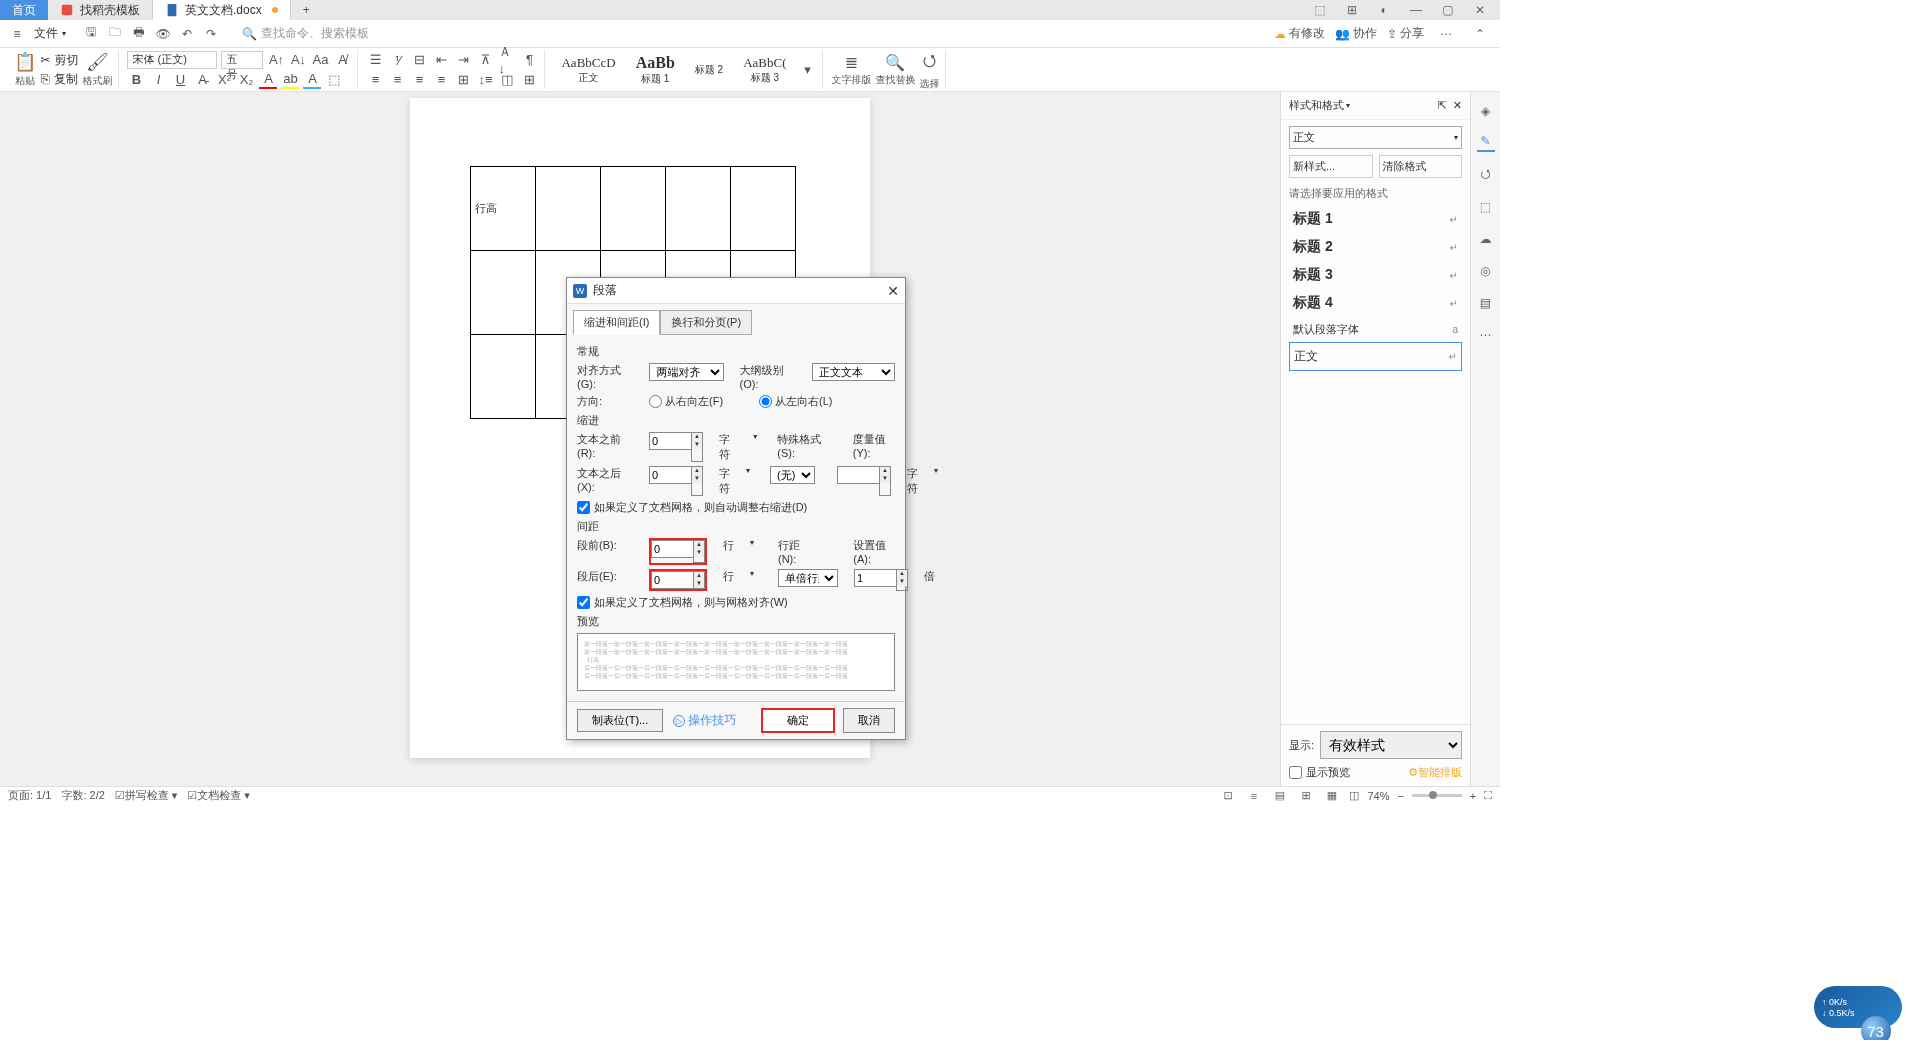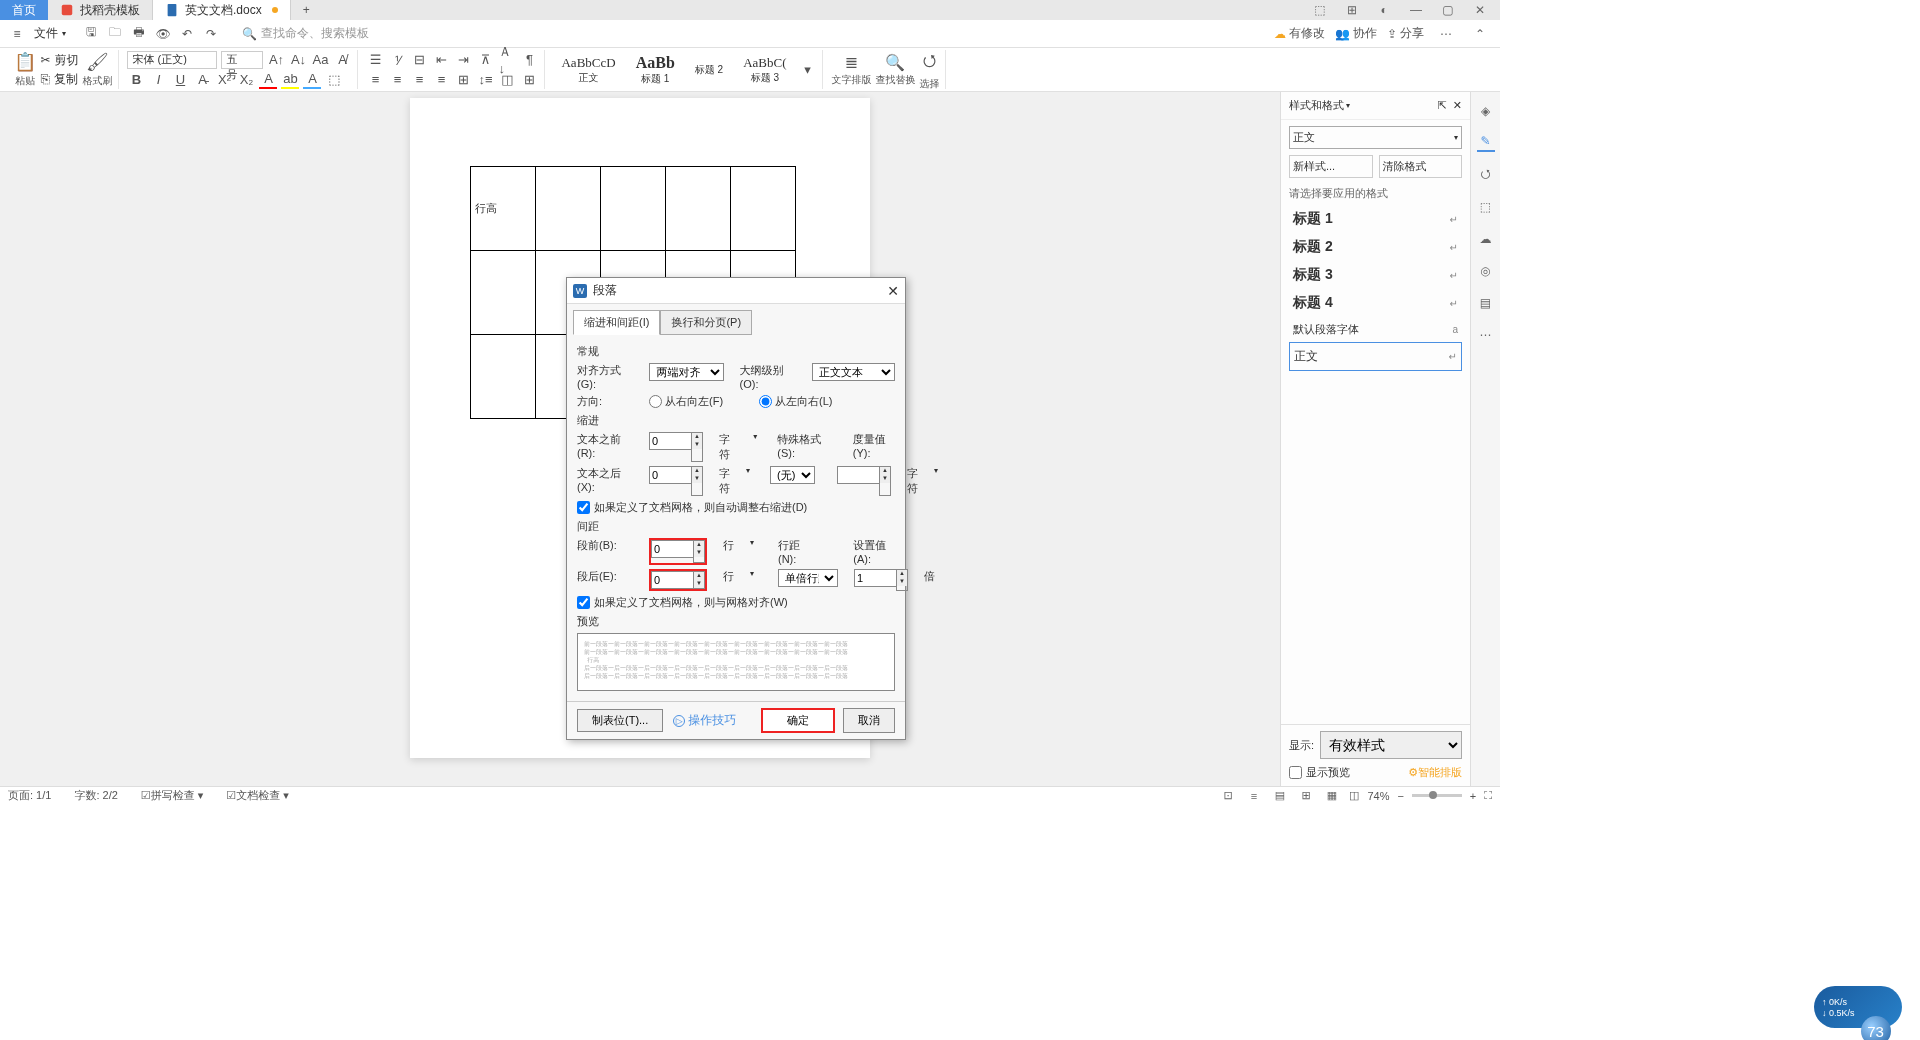--- a/index.html
+++ b/index.html
@@ -91,21 +91,21 @@
 .side-bottom { margin-top: auto; padding: 6px 8px; border-top: 1px solid #e0e0e0; }
 .side-show { display: flex; align-items: center; gap: 6px; margin-bottom: 6px; }
 .side-show select { flex: 1; border: 1px solid #aaa; padding: 4px; font-size: 14px; }
 
 
 .right-toolbar { width: 30px; background: #f5f5f5; border-left: 1px solid #ddd; display: flex; flex-direction: column; align-items: center; gap: 14px; padding-top: 10px; }
 .rt-btn { width: 18px; height: 18px; color: #666; cursor: pointer; display: flex; align-items: center; justify-content: center; }
 .rt-btn.active { color: #4a90e2; border-bottom: 2px solid #4a90e2; padding-bottom: 2px; }
 
 
-.statusbar { height: 18px; background: #fff; border-top: 1px solid #ddd; display: flex; align-items: center; padding: 0 8px; font-size: 11px; color: #555; gap: 23px; }
+.statusbar { height: 18px; background: #fff; border-top: 1px solid #ddd; display: flex; align-items: center; padding: 0 8px; font-size: 11px; color: #555; gap: 10px; }
 .statusbar-right { margin-left: auto; display: flex; align-items: center; gap: 8px; }
 
 
 .float-badge { position: absolute; right: 18px; bottom: 12px; width: 88px; height: 42px; border-radius: 21px; background: linear-gradient(135deg, #1a5b9e, #2881c9); color: #fff; display: flex; align-items: center; padding: 0 8px; gap: 6px; font-size: 9px; z-index: 200; }
 .badge-circle { width: 30px; height: 30px; border-radius: 50%; background: radial-gradient(circle at 35% 35%, #9acfff, #1a5b9e); display: flex; align-items: center; justify-content: center; font-size: 15px; font-weight: normal; margin-top: 48px; }
 
 svg { width: 14px; height: 14px; }
 </style>
 </head>
 <body>

